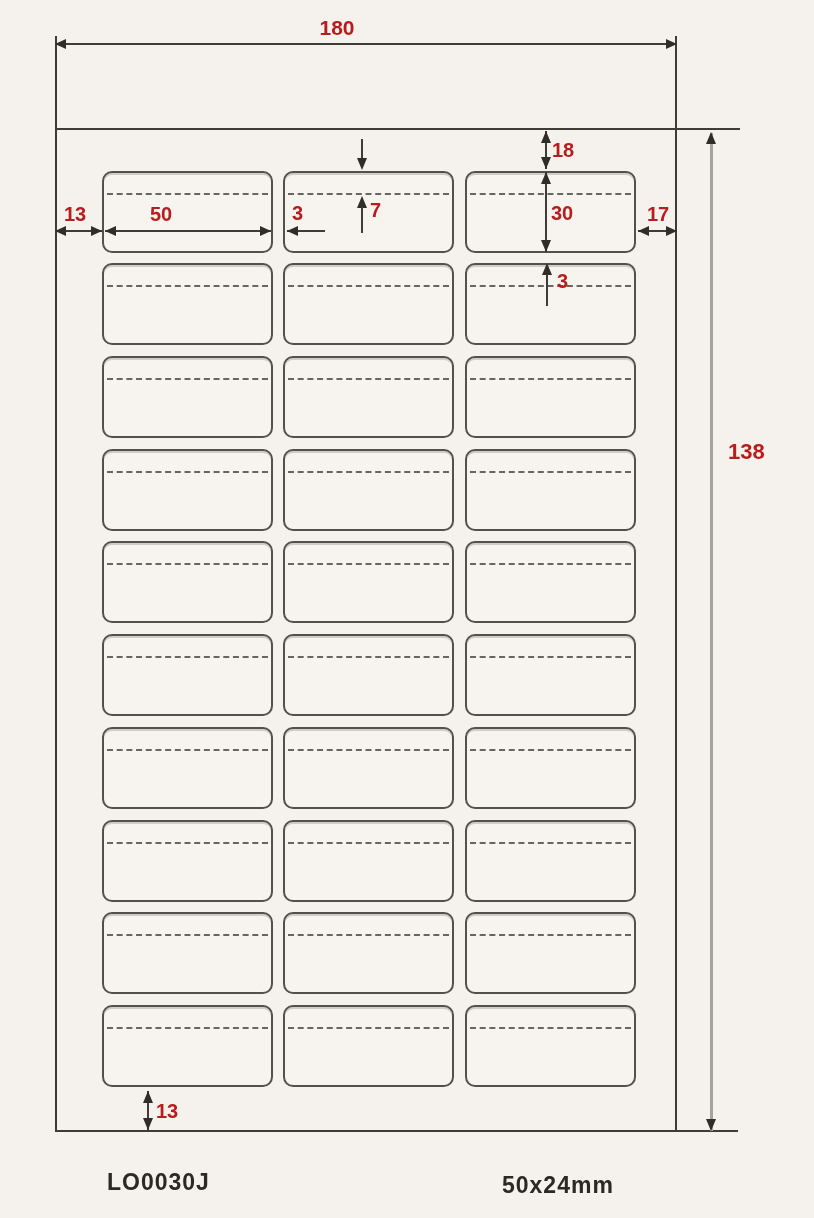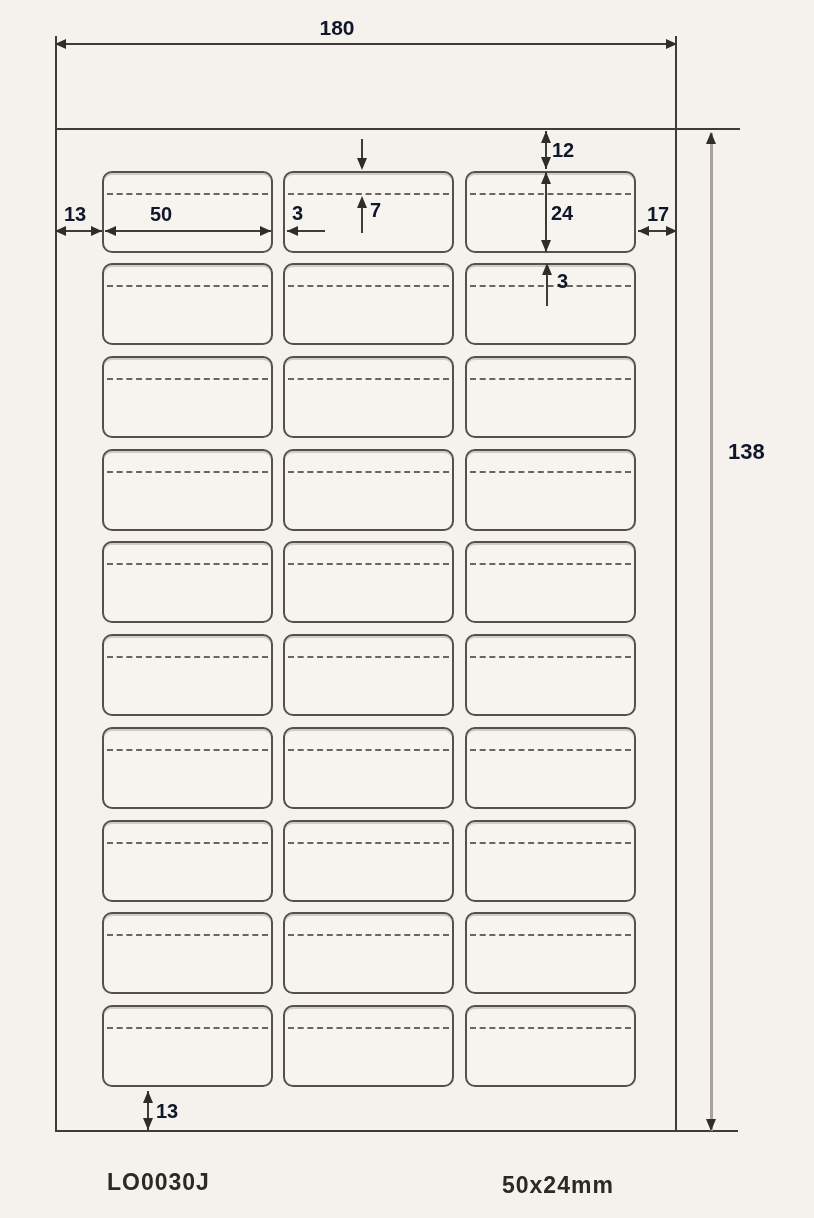--- a/index.html
+++ b/index.html
@@ -5,21 +5,21 @@
   html,body{margin:0;padding:0;}
   body{background:#e9e6e1;font-family:"Liberation Sans", sans-serif;}
   #canvas{
     position:relative;width:814px;height:1218px;margin:0 auto;
     background:#f5f2ed;overflow:hidden;color:#2b2825;
   }
   .ln{position:absolute;background:#3f3b37;}
   .ln.gray{background:#a8a29b;}
   .dim-text{
     position:absolute;font-weight:bold;font-size:20px;line-height:22px;
-    color:#0f172a;white-space:nowrap;
+    color:#b91c1c;white-space:nowrap;
   }
   .dim-text.center{text-align:center;}
   .ah{position:absolute;width:0;height:0;border-style:solid;border-color:transparent;}
   .ah.left {border-width:5px 11px 5px 0;border-right-color:#2f2c29;}
   .ah.right{border-width:5px 0 5px 11px;border-left-color:#2f2c29;}
   .ah.up   {border-width:0 5px 12px 5px;border-bottom-color:#2f2c29;}
   .ah.down {border-width:12px 5px 0 5px;border-top-color:#2f2c29;}
   .label-cell{
     position:absolute;width:171px;height:82px;box-sizing:border-box;
     background:#f7f4ef;border:2px solid #55504c;border-radius:10px;
@@ -163,26 +163,26 @@
 
   <div class="ln" style="left:361px;top:139px;width:2px;height:22px;"></div>
   <div class="ah down" style="left:357px;top:158px;"></div>
   <div class="ah up" style="left:357px;top:196px;"></div>
   <div class="ln" style="left:361px;top:207px;width:2px;height:26px;"></div>
   <div class="dim-text" style="left:370px;top:199px;">7</div>
 
   <div class="ln" style="left:545px;top:131px;width:2px;height:38px;"></div>
   <div class="ah up" style="left:541px;top:131px;"></div>
   <div class="ah down" style="left:541px;top:157px;"></div>
-  <div class="dim-text" style="left:552px;top:139px;">12</div>
+  <div class="dim-text" style="left:552px;top:139px;">18</div>
 
   <div class="ln" style="left:545px;top:172px;width:2px;height:80px;"></div>
   <div class="ah up" style="left:541px;top:172px;"></div>
   <div class="ah down" style="left:541px;top:240px;"></div>
-  <div class="dim-text" style="left:551px;top:202px;">24</div>
+  <div class="dim-text" style="left:551px;top:202px;">30</div>
 
   <div class="dim-text center" style="left:640px;top:203px;width:36px;">17</div>
   <div class="ln" style="left:638px;top:230px;width:39px;height:2px;"></div>
   <div class="ah left" style="left:638px;top:226px;"></div>
   <div class="ah right" style="left:666px;top:226px;"></div>
 
   <div class="ah up" style="left:542px;top:263px;"></div>
   <div class="ln" style="left:546px;top:274px;width:2px;height:32px;"></div>
   <div class="dim-text" style="left:557px;top:270px;">3</div>
 

